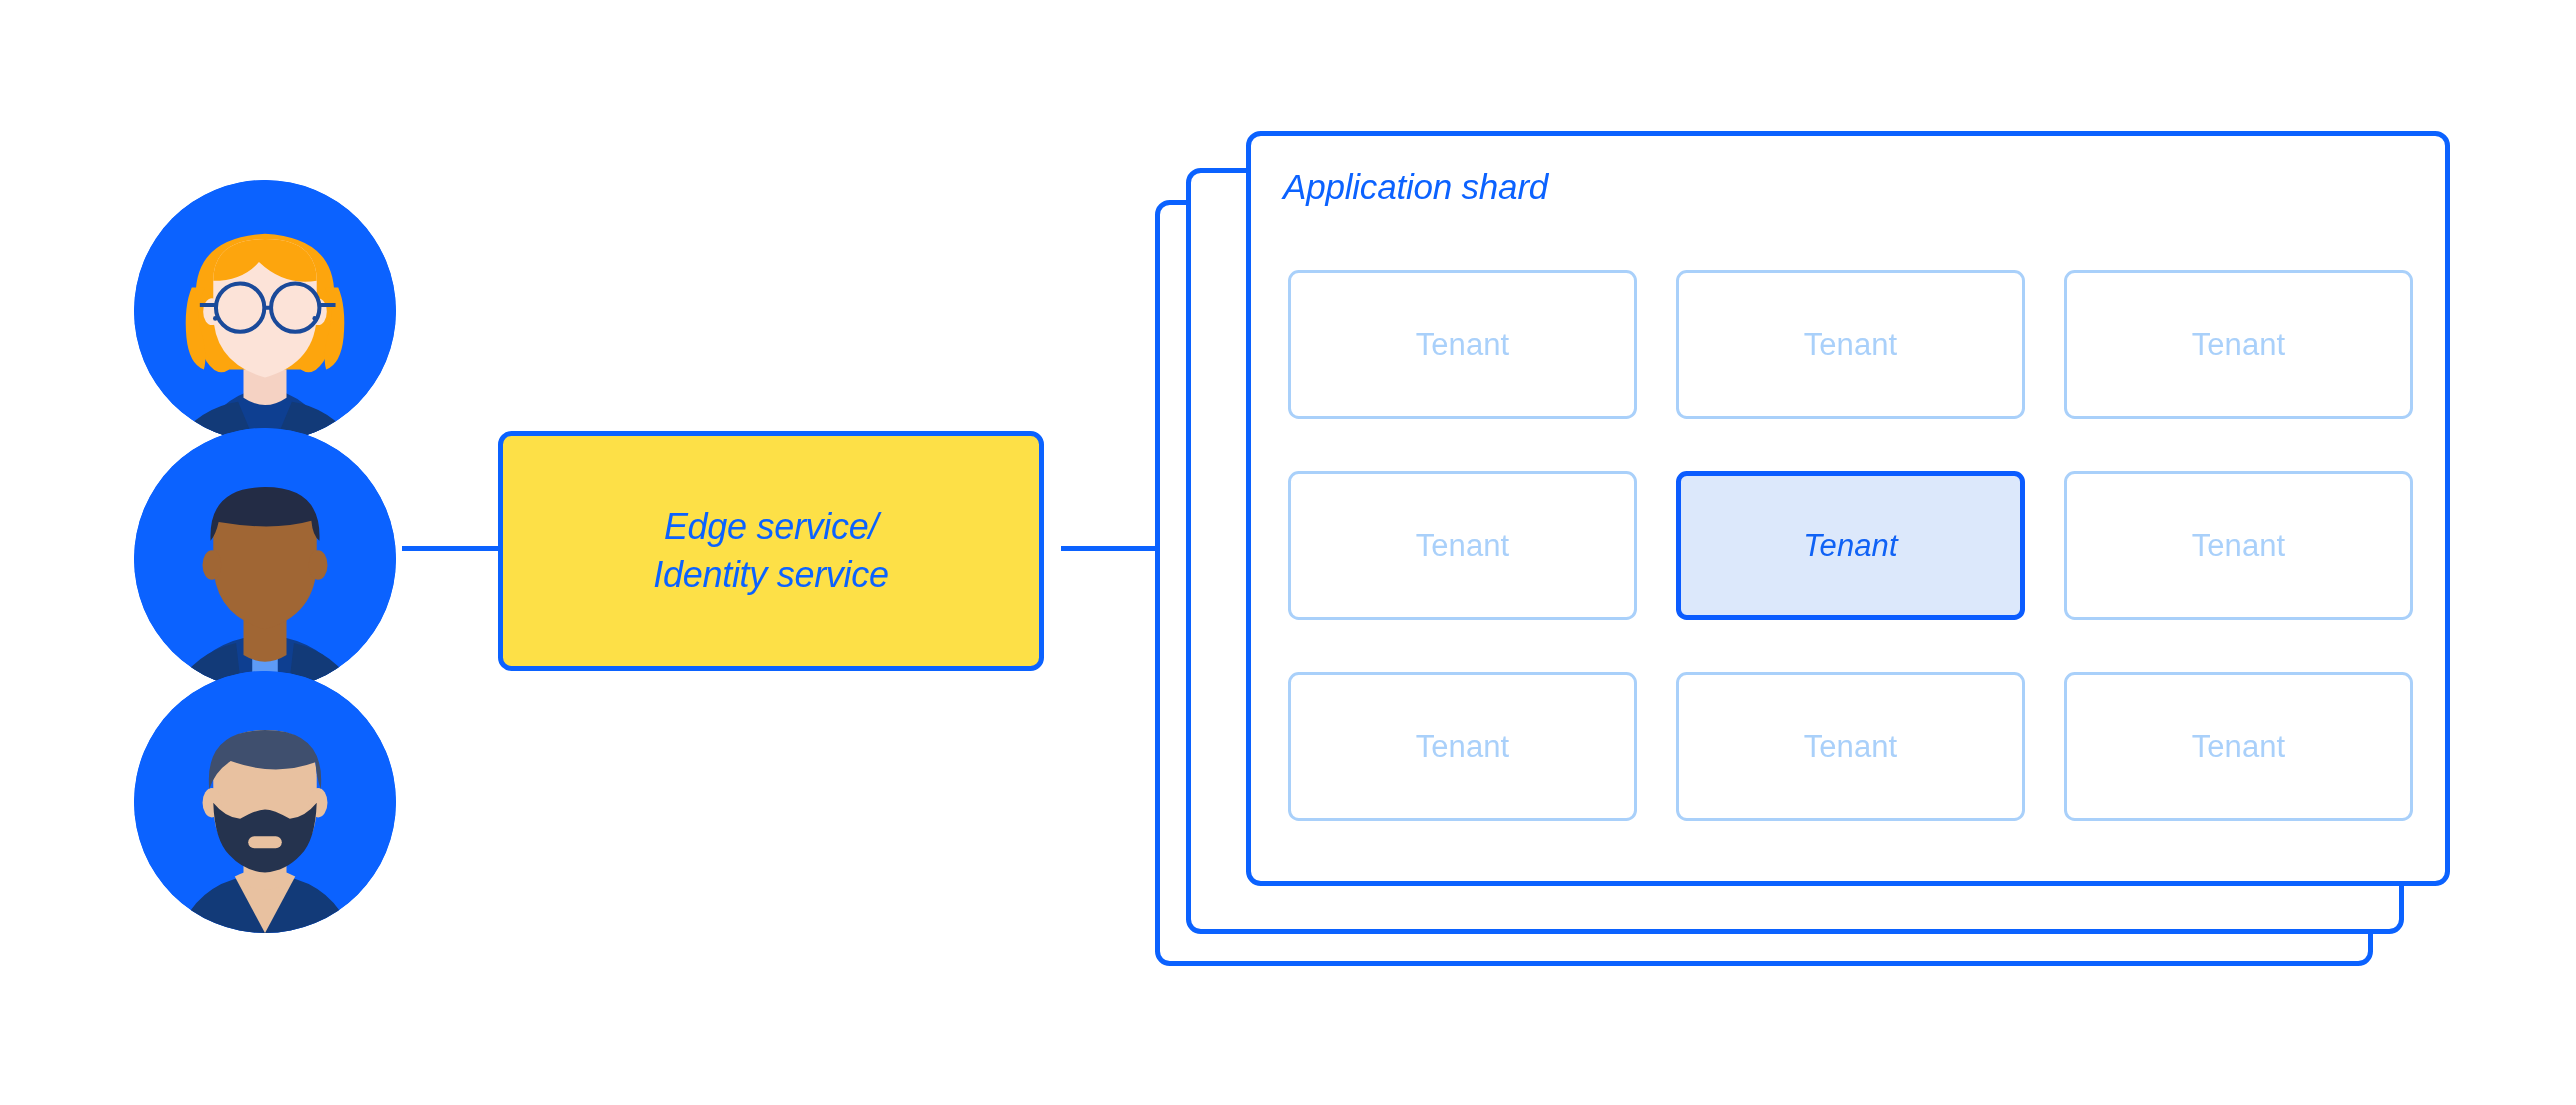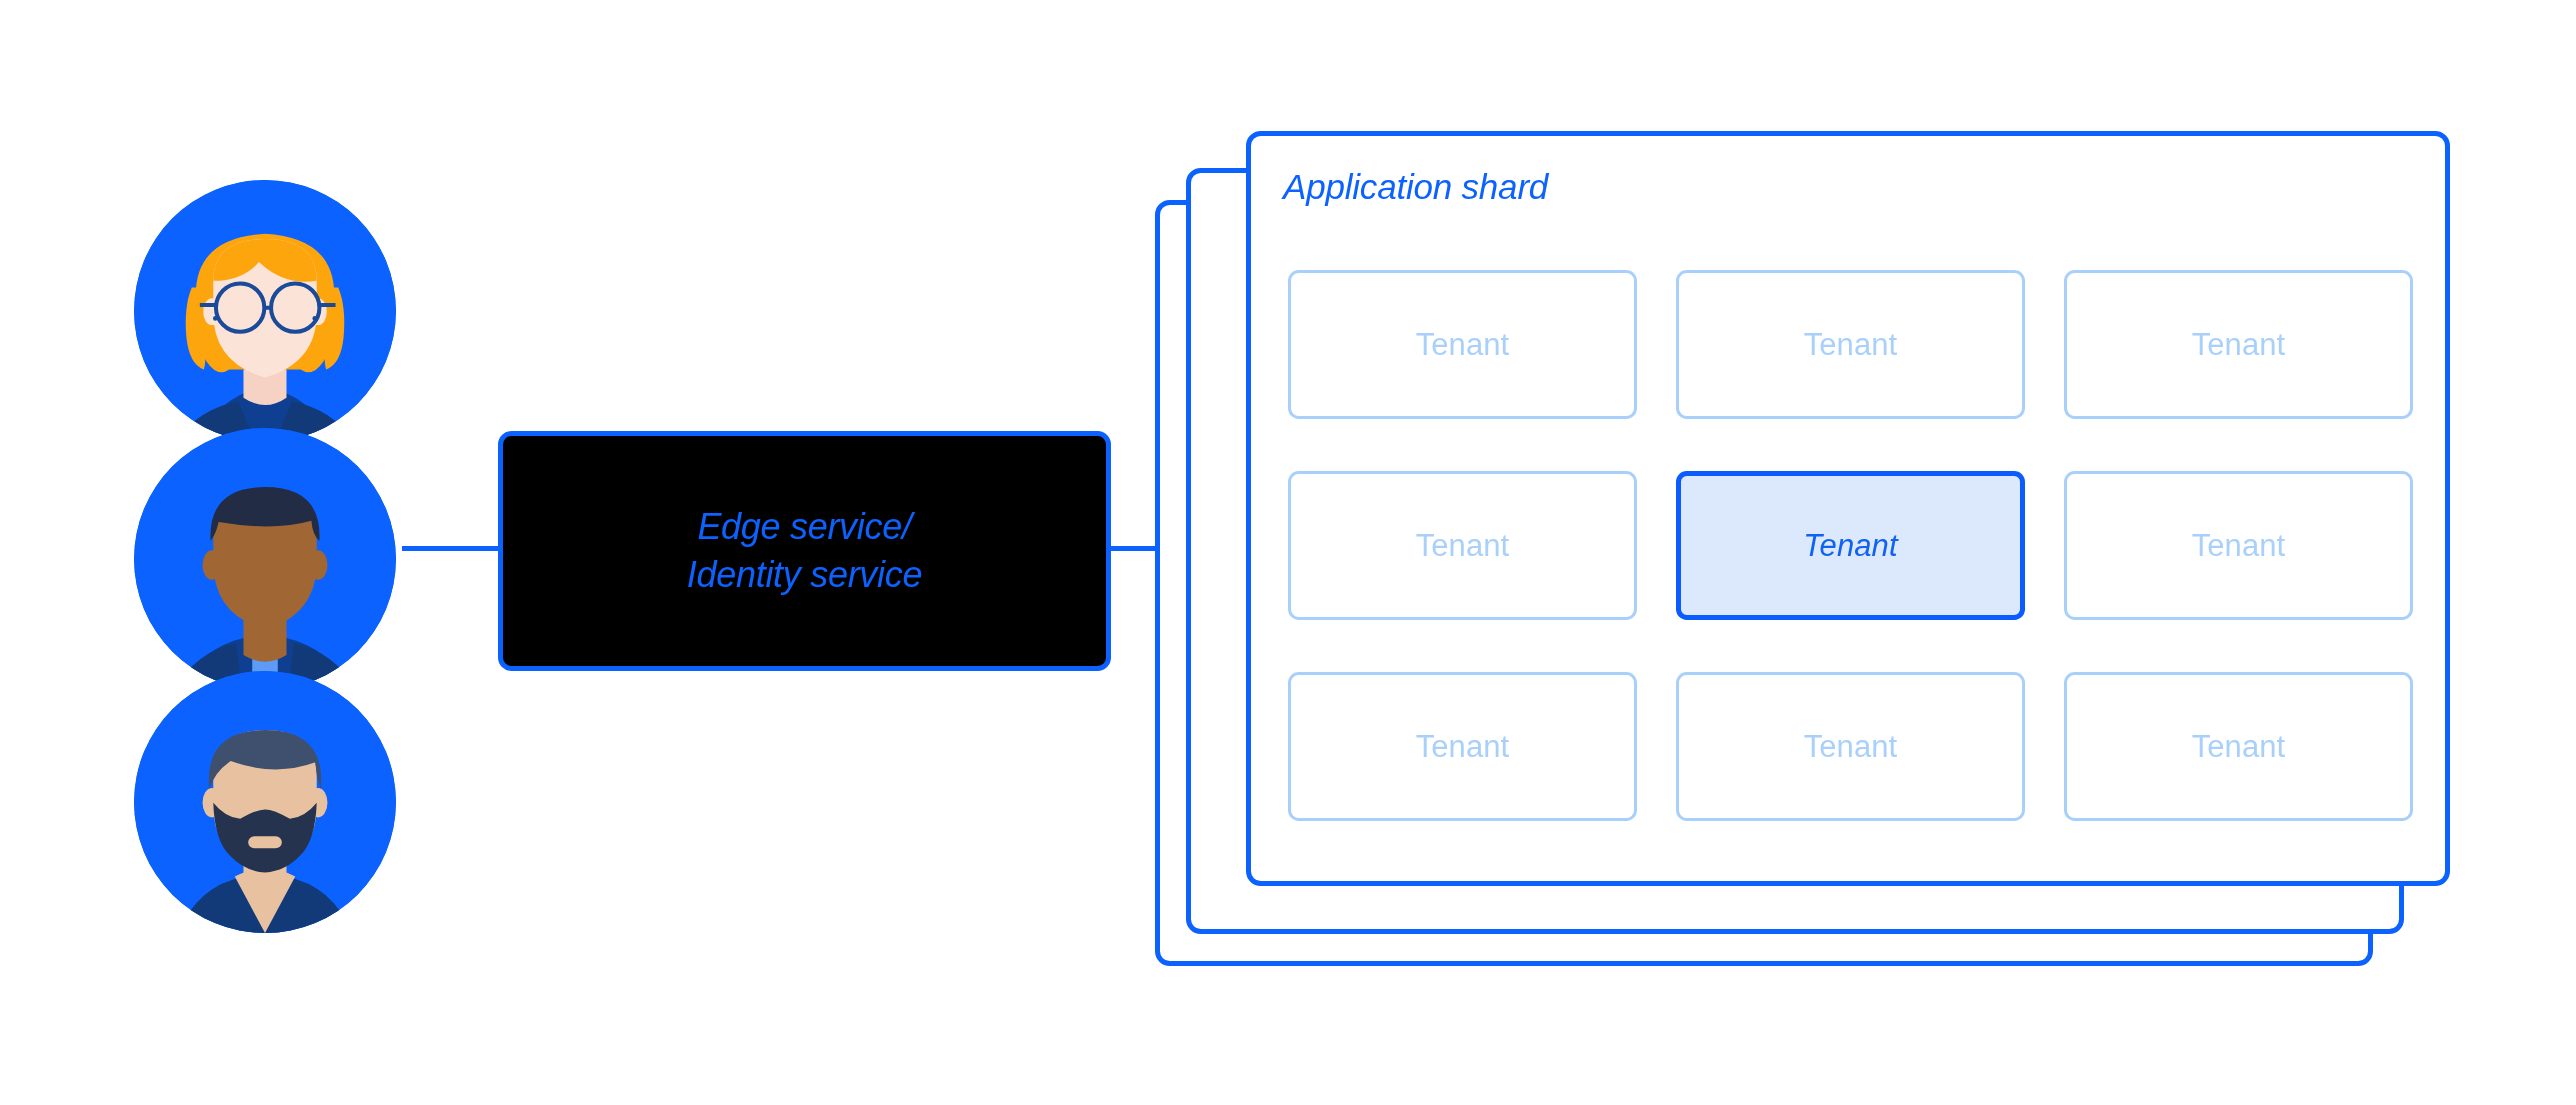--- a/index.html
+++ b/index.html
@@ -36,25 +36,25 @@
     position: absolute;
     height: 5.4px;
     background: #0b62ff;
   }
 
   
   .edge-box {
     position: absolute;
     left: 498px;
     top: 431px;
-    width: 613px;
+    width: 546px;
     height: 240px;
     border: 5.4px solid #0b62ff;
     border-radius: 13.4px;
-    background: #000000;
+    background: #fde047;
     box-sizing: border-box;
     display: flex;
     align-items: center;
     justify-content: center;
   }
   .edge-label {
     color: #0b62ff;
     font-size: 36px;
     font-style: italic;
     font-weight: 400;

